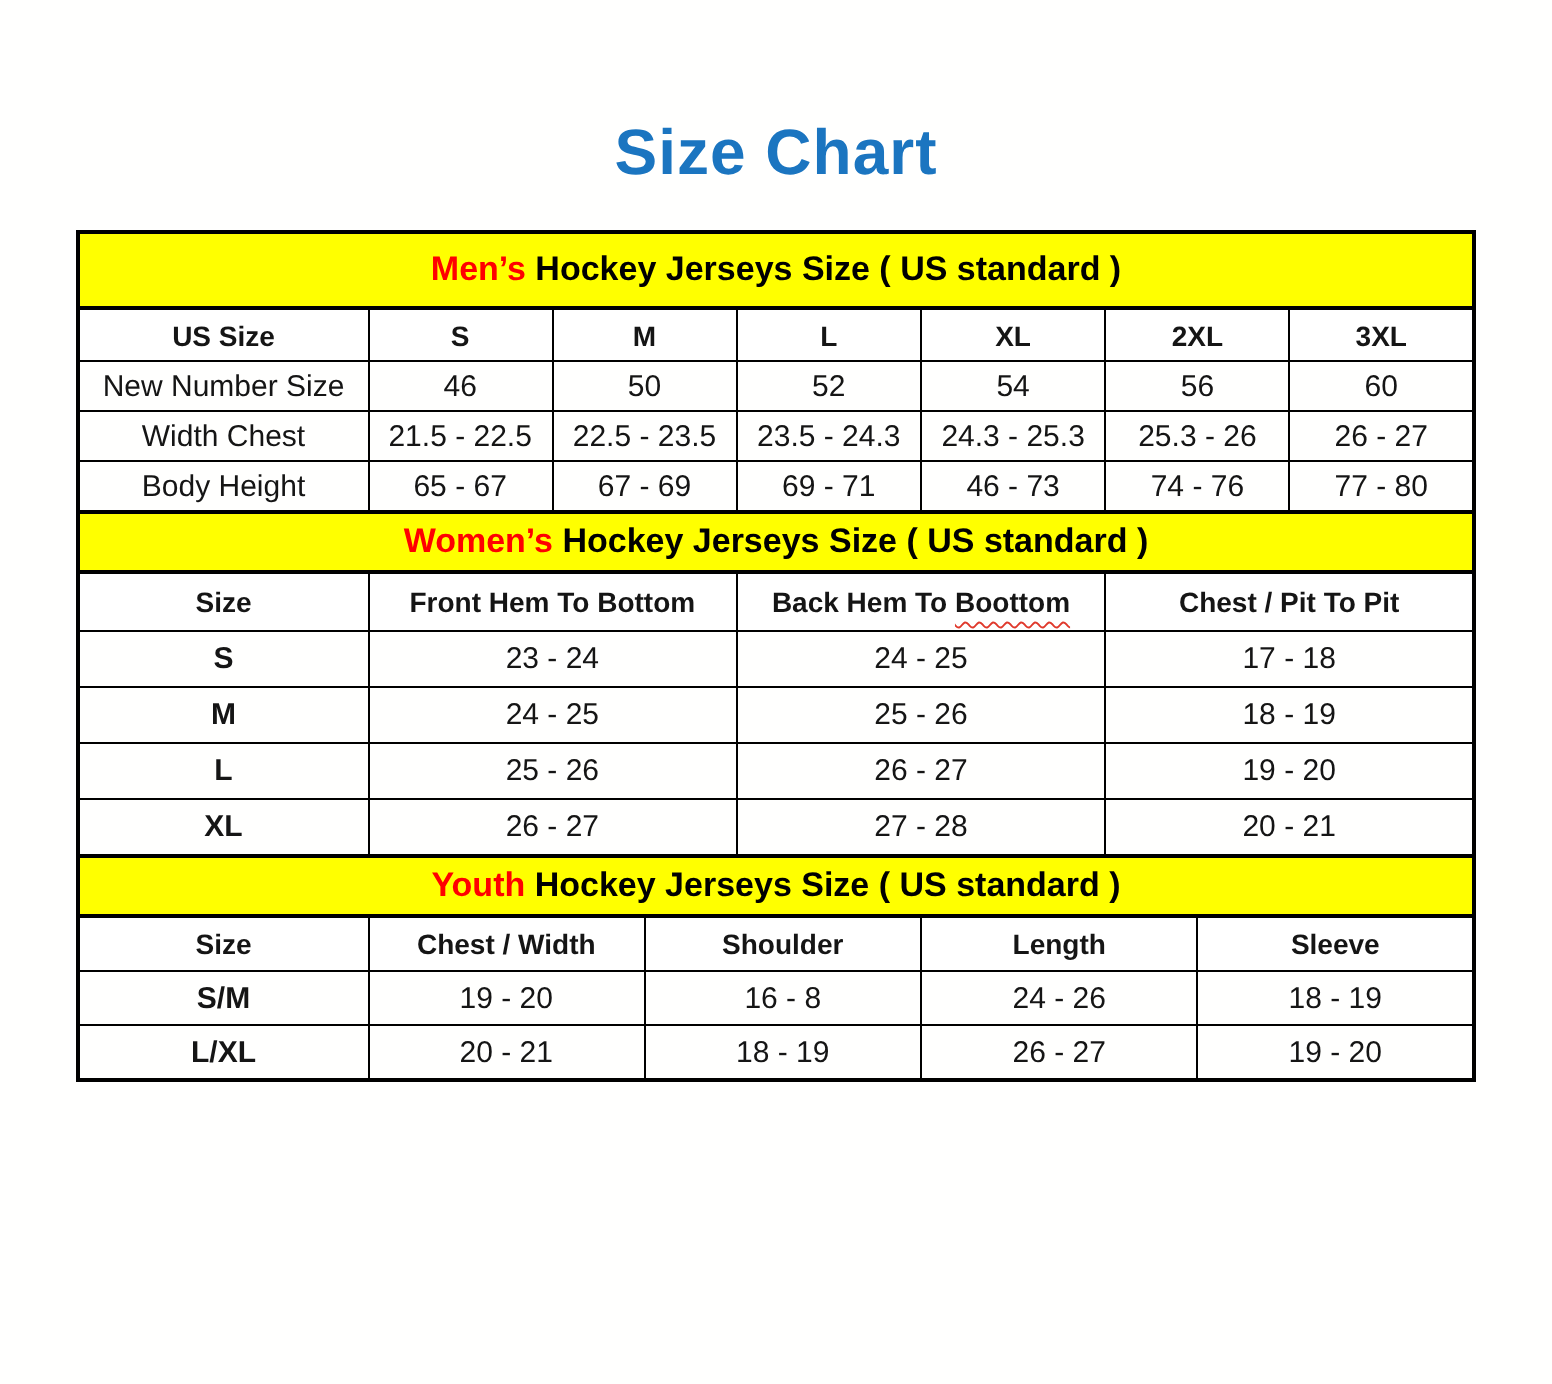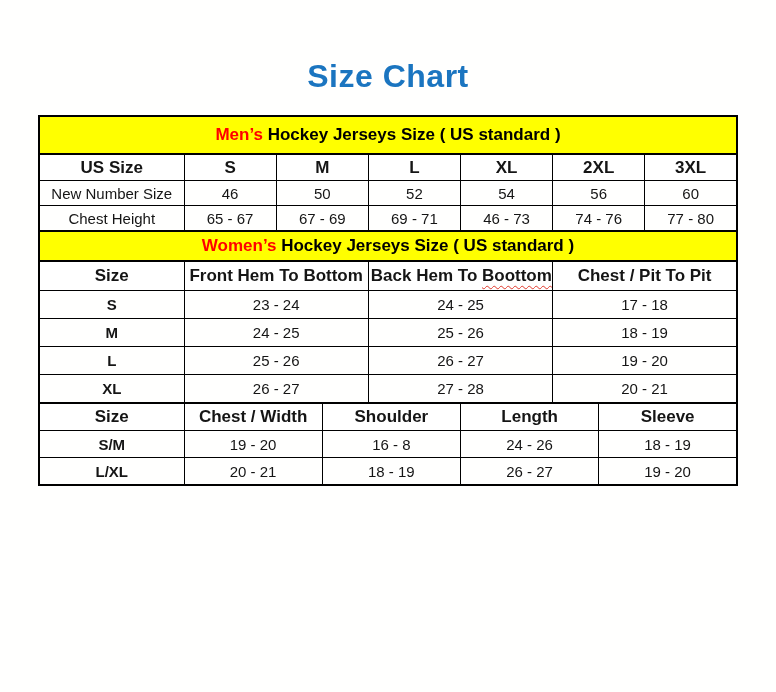--- a/index.html
+++ b/index.html
@@ -52,21 +52,21 @@
     font-size: 17px;
     font-weight: bold;
     color: #000;
   }
   .men   .band-row th { height: 36px; }
   .women .band-row th, .youth .band-row th { height: 28px; }
   .band-highlight { color: #ff0000; }
   
   .header-row th {
     font-weight: bold;
-    font-size: 17px;
+    font-size: 14px;
     background: #fff;
   }
   .men   .header-row th { height: 25px; }
   .women .header-row th { height: 28px; }
   .youth .header-row th { height: 26px; }
   
   .size-table td {
     font-size: 15px;
     font-weight: normal;
   }
@@ -120,21 +120,30 @@
         <tr>
           <td class="row-label">New Number Size</td>
           <td>46</td>
           <td>50</td>
           <td>52</td>
           <td>54</td>
           <td>56</td>
           <td>60</td>
         </tr>
         <tr>
-          <td class="row-label">Chest Height</td>
+          <td class="row-label">Width Chest</td>
+          <td>21.5 - 22.5</td>
+          <td>22.5 - 23.5</td>
+          <td>23.5 - 24.3</td>
+          <td>24.3 - 25.3</td>
+          <td>25.3 - 26</td>
+          <td>26 - 27</td>
+        </tr>
+        <tr>
+          <td class="row-label">Body Height</td>
           <td>65 - 67</td>
           <td>67 - 69</td>
           <td>69 - 71</td>
           <td>46 - 73</td>
           <td>74 - 76</td>
           <td>77 - 80</td>
         </tr>
       </tbody>
     </table>
 
@@ -181,20 +190,23 @@
         </tr>
       </tbody>
     </table>
 
     <table class="size-table youth">
       <colgroup>
           <col class="label-col">
           <col span="4">
         </colgroup>
       <thead>
+        <tr class="band-row">
+          <th colspan="5"><span class="band-highlight">Youth</span><span> Hockey Jerseys Size ( US standard )</span></th>
+        </tr>
         <tr class="header-row">
           <th>Size</th>
           <th>Chest / Width</th>
           <th>Shoulder</th>
           <th>Length</th>
           <th>Sleeve</th>
         </tr>
       </thead>
       <tbody>
         <tr>

